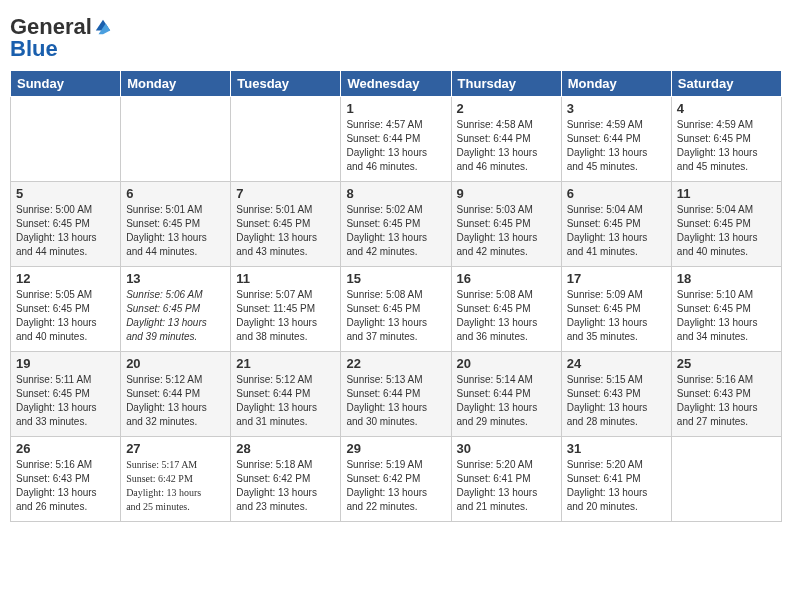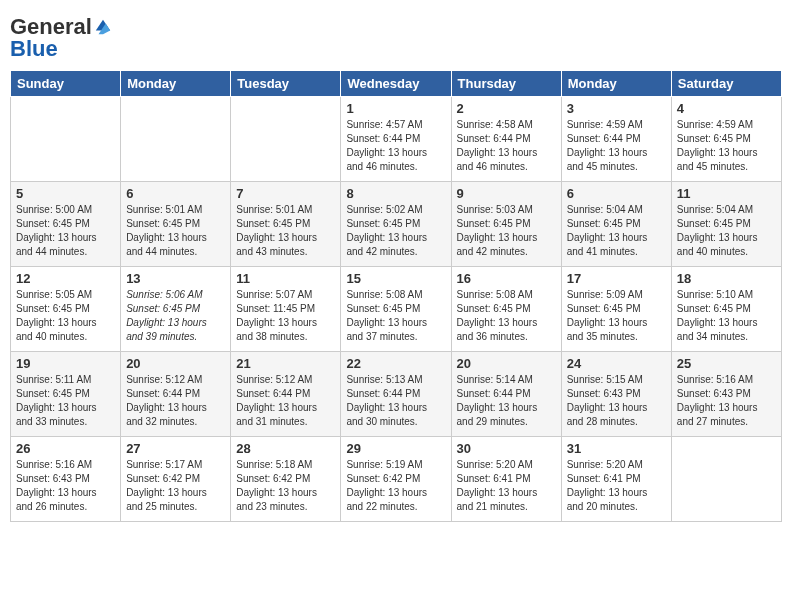--- a/index.html
+++ b/index.html
@@ -308,21 +308,21 @@
       <tr>
         <td>
           <div class="day-number">26</div>
           <div class="day-info" style="white-space: pre-line;">Sunrise: 5:16 AM
 Sunset: 6:43 PM
 Daylight: 13 hours
 and 26 minutes.</div>
         </td>
         <td>
           <div class="day-number">27</div>
-          <div class="day-info" style="white-space: pre-line;">Sunrise: 5:17 AM
+          <div class="day-info" style="white-space: pre-line; font-family: Liberation Serif, serif;">Sunrise: 5:17 AM
 Sunset: 6:42 PM
 Daylight: 13 hours
 and 25 minutes.</div>
         </td>
         <td>
           <div class="day-number">28</div>
           <div class="day-info" style="white-space: pre-line;">Sunrise: 5:18 AM
 Sunset: 6:42 PM
 Daylight: 13 hours
 and 23 minutes.</div>

